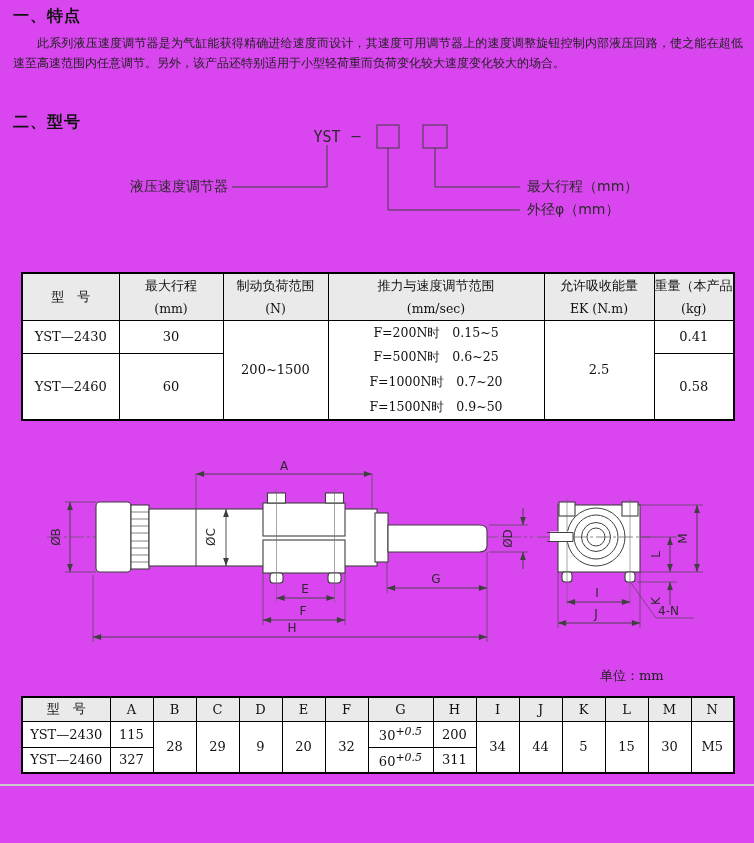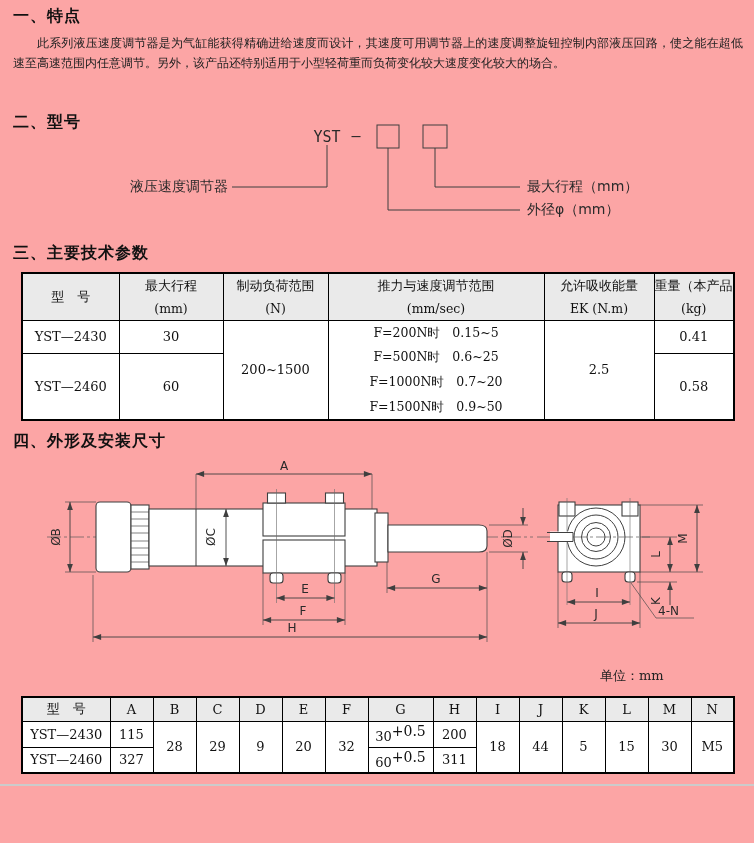--- a/index.html
+++ b/index.html
@@ -1,16 +1,16 @@
 <!DOCTYPE html>
 <html><head>
 <meta charset="utf-8">
 <style>
   html,body{margin:0;padding:0;background:#fff;}
-  .page{position:relative;width:754px;height:843px;background:#fca5a5;overflow:hidden;
+  .page{position:relative;width:754px;height:843px;background:#d946ef;overflow:hidden;
         font-family:"DejaVu Serif","Liberation Serif",serif;color:#1d1d1d;}
   .heading{position:absolute;left:13px;font-family:"DejaVu Sans","Liberation Sans",sans-serif;
         font-weight:bold;font-size:16px;color:#111;letter-spacing:1px;white-space:nowrap;}
   .para{position:absolute;left:13px;top:33px;width:730px;font-size:12px;line-height:20px;
         text-indent:2em;text-align:justify;color:#222;}
   .unit-note{position:absolute;left:600px;top:667px;width:100px;text-align:left;font-size:13px;color:#222;}
   .bottom-rule{position:absolute;left:0;top:784px;width:754px;height:2px;background:#cbcbcb;}
 
   
   svg.model{position:absolute;left:0;top:118px;width:754px;height:112px;}
@@ -34,21 +34,21 @@
         overflow:hidden;white-space:nowrap;}
   table.spec,table.dims{border:2px solid #000;}
   thead th{background:#eaeaea;font-weight:normal;}
   .hrow{height:47px;}
   .h2line{font-size:12.5px;margin-top:6px;}
   .spec .r1{height:33px;}
   .spec .r2{height:66px;}
   .thrust div{line-height:24.7px;font-size:12.5px;}
   .dims .hrow2{height:24px;}
   .dims .dr{height:26px;}
-  sup.tol{font-size:14px;vertical-align:super;letter-spacing:0;}
+  sup.tol{font-size:11px;vertical-align:super;letter-spacing:0;font-style:italic;}
 </style>
 </head>
 <body>
 
 <div class="page">
 
   <div class="heading" style="top:6px;">一、特点</div>
   <div class="para">此系列液压速度调节器是为气缸能获得精确进给速度而设计，其速度可用调节器上的速度调整旋钮控制内部液压回路，使之能在超低速至高速范围内任意调节。另外，该产品还特别适用于小型轻荷重而负荷变化较大速度变化较大的场合。</div>
 
   <div class="heading" style="top:112px;">二、型号</div>
@@ -66,21 +66,20 @@
       <line x1="435" y1="30" x2="435" y2="69"></line>
       <line x1="232" y1="69" x2="327" y2="69"></line>
       <line x1="435" y1="69" x2="520" y2="69"></line>
       <line x1="388" y1="92" x2="520" y2="92"></line>
     </g>
     <text class="cjk" x="228" y="73" text-anchor="end">液压速度调节器</text>
     <text class="cjk" x="527" y="73" text-anchor="start">最大行程（mm）</text>
     <text class="cjk" x="527" y="96" text-anchor="start">外径φ（mm）</text>
   </svg>
 
-  <div class="heading" style="top:243px;">三、主要技术参数</div>
 
   <table class="spec">
     <colgroup>
       <col style="width:97px">
         <col style="width:104px">
         <col style="width:105px">
       <col style="width:216px">
         <col style="width:110px">
         <col style="width:80px">
     </colgroup>
@@ -126,21 +125,20 @@
         <td>0.41</td>
       </tr>
       <tr class="r2">
         <td>YST—2460</td>
         <td>60</td>
         <td>0.58</td>
       </tr>
     </tbody>
   </table>
 
-  <div class="heading" style="top:431px;">四、外形及安装尺寸</div>
 
   <svg class="drawing" viewBox="0 0 754 200">
     <defs>
       <marker id="arr" viewBox="0 0 10 10" refX="9.5" refY="5" markerWidth="10" markerHeight="10" orient="auto-start-reverse">
         <path d="M0.5,1.8 L9.5,5 L0.5,8.2 Z" fill="#3f3f3f"></path>
       </marker>
       <pattern id="xh" width="6" height="6" patternUnits="userSpaceOnUse">
         <path d="M0,6 L6,0 M0,0 L6,6" stroke="#777" stroke-width="0.7"></path>
       </pattern>
       <pattern id="vh" width="3" height="12" patternUnits="userSpaceOnUse">
@@ -311,21 +309,21 @@
       <tr class="dr">
         <td>YST—2430</td>
         <td>115</td>
         <td rowspan="2">28</td>
         <td rowspan="2">29</td>
         <td rowspan="2">9</td>
         <td rowspan="2">20</td>
         <td rowspan="2">32</td>
         <td><span>30</span><sup class="tol">+0.5</sup></td>
         <td>200</td>
-        <td rowspan="2">18</td>
+        <td rowspan="2">34</td>
         <td rowspan="2">44</td>
         <td rowspan="2">5</td>
         <td rowspan="2">15</td>
         <td rowspan="2">30</td>
         <td rowspan="2">M5</td>
       </tr>
       <tr class="dr">
         <td>YST—2460</td>
         <td>327</td>
         <td><span>60</span><sup class="tol">+0.5</sup></td>

